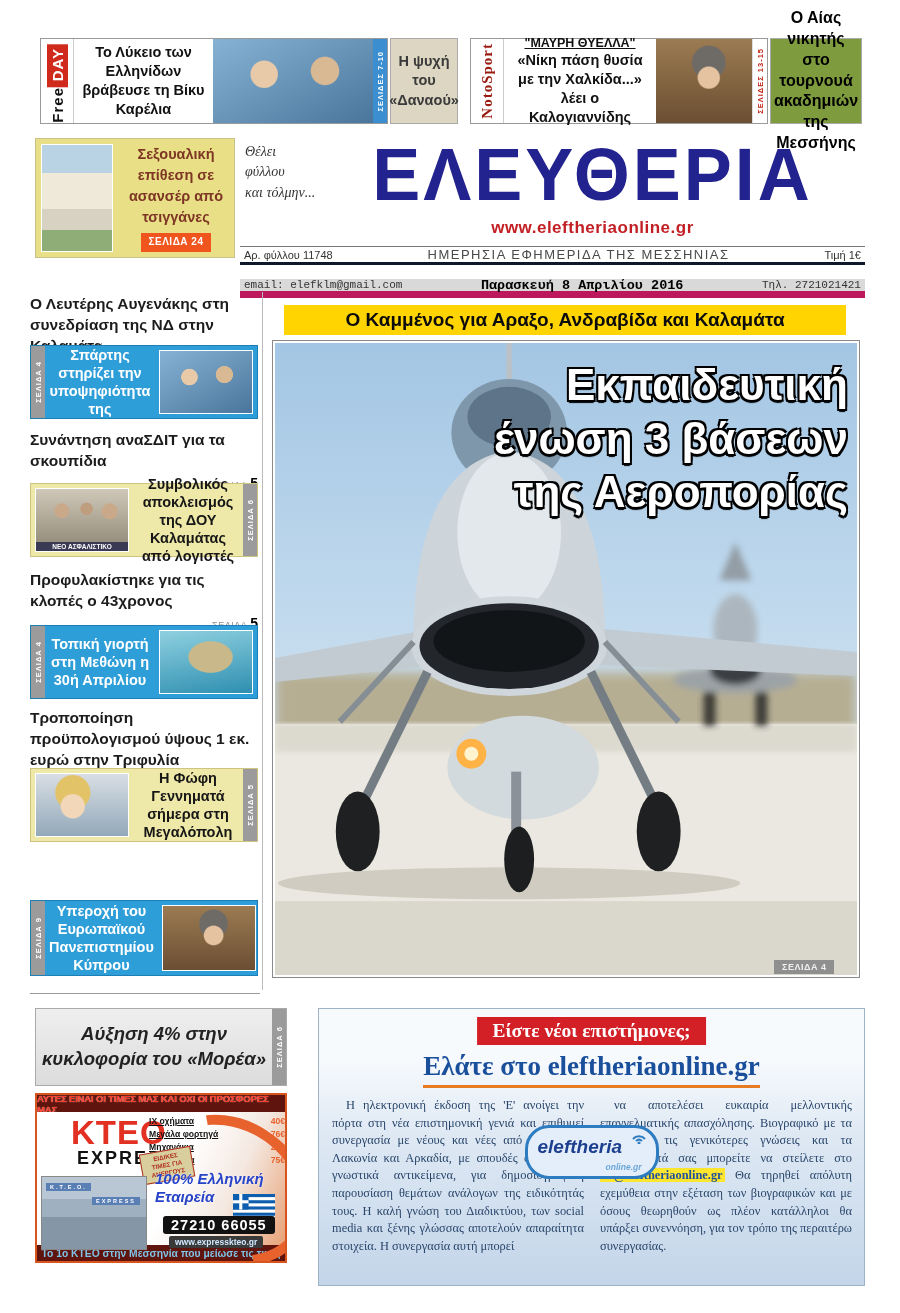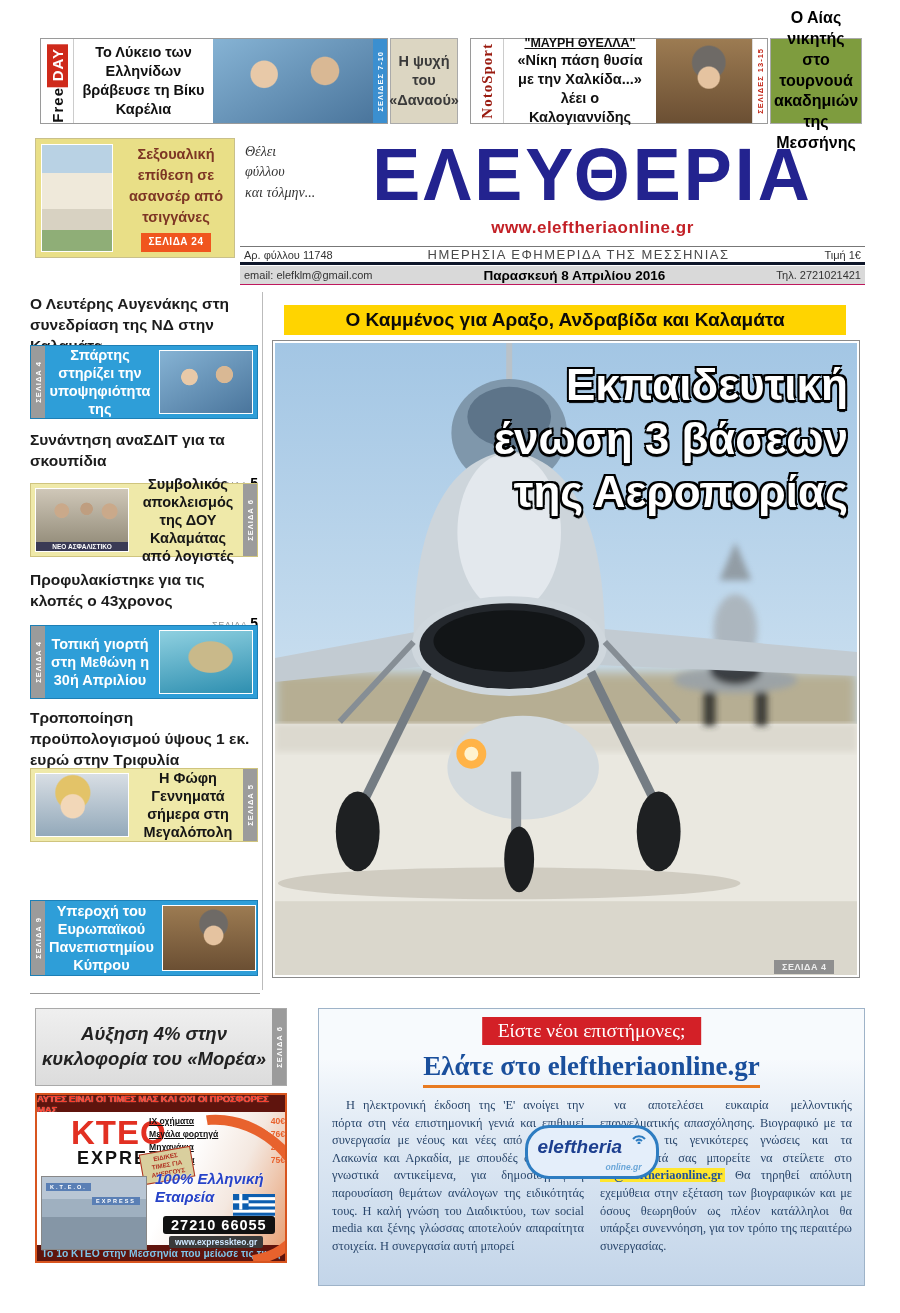--- a/index.html
+++ b/index.html
@@ -34,21 +34,21 @@
      color:#7d3524;font-weight:800;font-size:14.5px;line-height:1.45;padding:2px 4px;}
   .crime-badge{margin-top:5px;background:#f0551e;color:#fff;font-size:10px;font-weight:800;padding:2px 8px;letter-spacing:.5px;}
   .motto{left:245px;top:142px;font-family:"Liberation Serif",serif;font-style:italic;font-size:14px;color:#333;
      white-space:pre-line;line-height:1.45;}
   .paper-logo{left:320px;top:138px;width:545px;text-align:center;font-size:72px;font-weight:800;color:#23238f;
      letter-spacing:3px;transform:scaleY(1.02);line-height:1.0;}
   .site-url{left:320px;top:218px;width:545px;text-align:center;color:#c32026;font-weight:800;font-size:17px;letter-spacing:.5px;}
   .mh-row{left:240px;width:625px;height:19px;display:flex;align-items:center;justify-content:space-between;
      font-size:11px;color:#333;padding:0 4px;box-sizing:border-box;}
   .mh-row1{top:246px;border-top:1px solid #777;border-bottom:3px solid #0f172a;background:#fff;}
-  .mh-row2{top:266px;background:#d9d9d9;border-bottom:1px solid #be185d;}
+  .mh-row2{top:279px;background:#d9d9d9;border-bottom:7px solid #be185d;font-family:Liberation Mono, monospace;}
   .mh-center1{font-size:13px;color:#4a4a4a;letter-spacing:1.5px;}
   .mh-center2{font-size:13.5px;font-weight:800;color:#000;}
 
   
   .sb-text{left:30px;width:228px;font-size:15.5px;font-weight:700;color:#1c1c1c;line-height:1.35;}
   .sb-page{text-align:right;margin-top:1px;}
   .sb-page .lbl{font-size:9px;color:#8f8f8f;font-weight:400;letter-spacing:.5px;}
   .sb-page .num{font-size:14px;font-weight:800;color:#000;margin-left:3px;}
   .sb-box{left:30px;width:228px;height:74px;display:flex;box-sizing:border-box;border:1px solid;}
   .sb-blue{background:#2e9ed8;border-color:#1d7fb5;}
@@ -119,21 +119,21 @@
      padding:1px 8px;border-radius:3px;letter-spacing:1px;}
   .kteo-site{position:absolute;left:132px;top:124px;background:#3a3a3a;color:#cfe8ff;font-weight:700;font-size:8.5px;
      padding:1px 6px;border-radius:2px;}
   .kteo-bottom{height:16px;background:#5f140d;color:#7fc4e8;font-weight:800;font-size:10.3px;display:flex;
      align-items:center;justify-content:center;}
 
   
   .promo{left:318px;top:1008px;width:547px;height:278px;border:1px solid #9eb3c8;box-sizing:border-box;
      background:linear-gradient(#f7fafd 0 18%,#dfe9f4 45%,#c3d5e9);font-family:"Liberation Serif",serif;}
   .promo-badge{position:absolute;left:50%;transform:translateX(-50%);top:8px;background:#d32027;color:#fff;
-     font-weight:400;font-size:19.5px;padding:3px 16px;}
+     font-weight:700;font-size:19.5px;padding:3px 16px;}
   .promo-title{position:absolute;left:0;right:0;top:42px;text-align:center;}
   .promo-title span{display:inline-block;color:#1a4f9c;font-weight:800;font-size:27px;
      border-bottom:3px solid #e87b22;padding-bottom:3px;}
   .pcol{position:absolute;top:88px;width:252px;margin:0;font-size:12.4px;line-height:1.42;color:#29466b;
      text-align:justify;text-indent:14px;}
   .pcol-left{left:13px;}
   .pcol-right{left:281px;}
   .hl-email{background:#ffe62e;color:#1d4f9c;font-weight:800;text-indent:0;padding:0 2px;}
   .pill{position:absolute;left:50%;transform:translateX(-50%);top:116px;width:128px;height:48px;
      background:#e4eefa;border:3px solid #2d7cc1;border-radius:24px;font-family:"Liberation Sans",sans-serif;}

